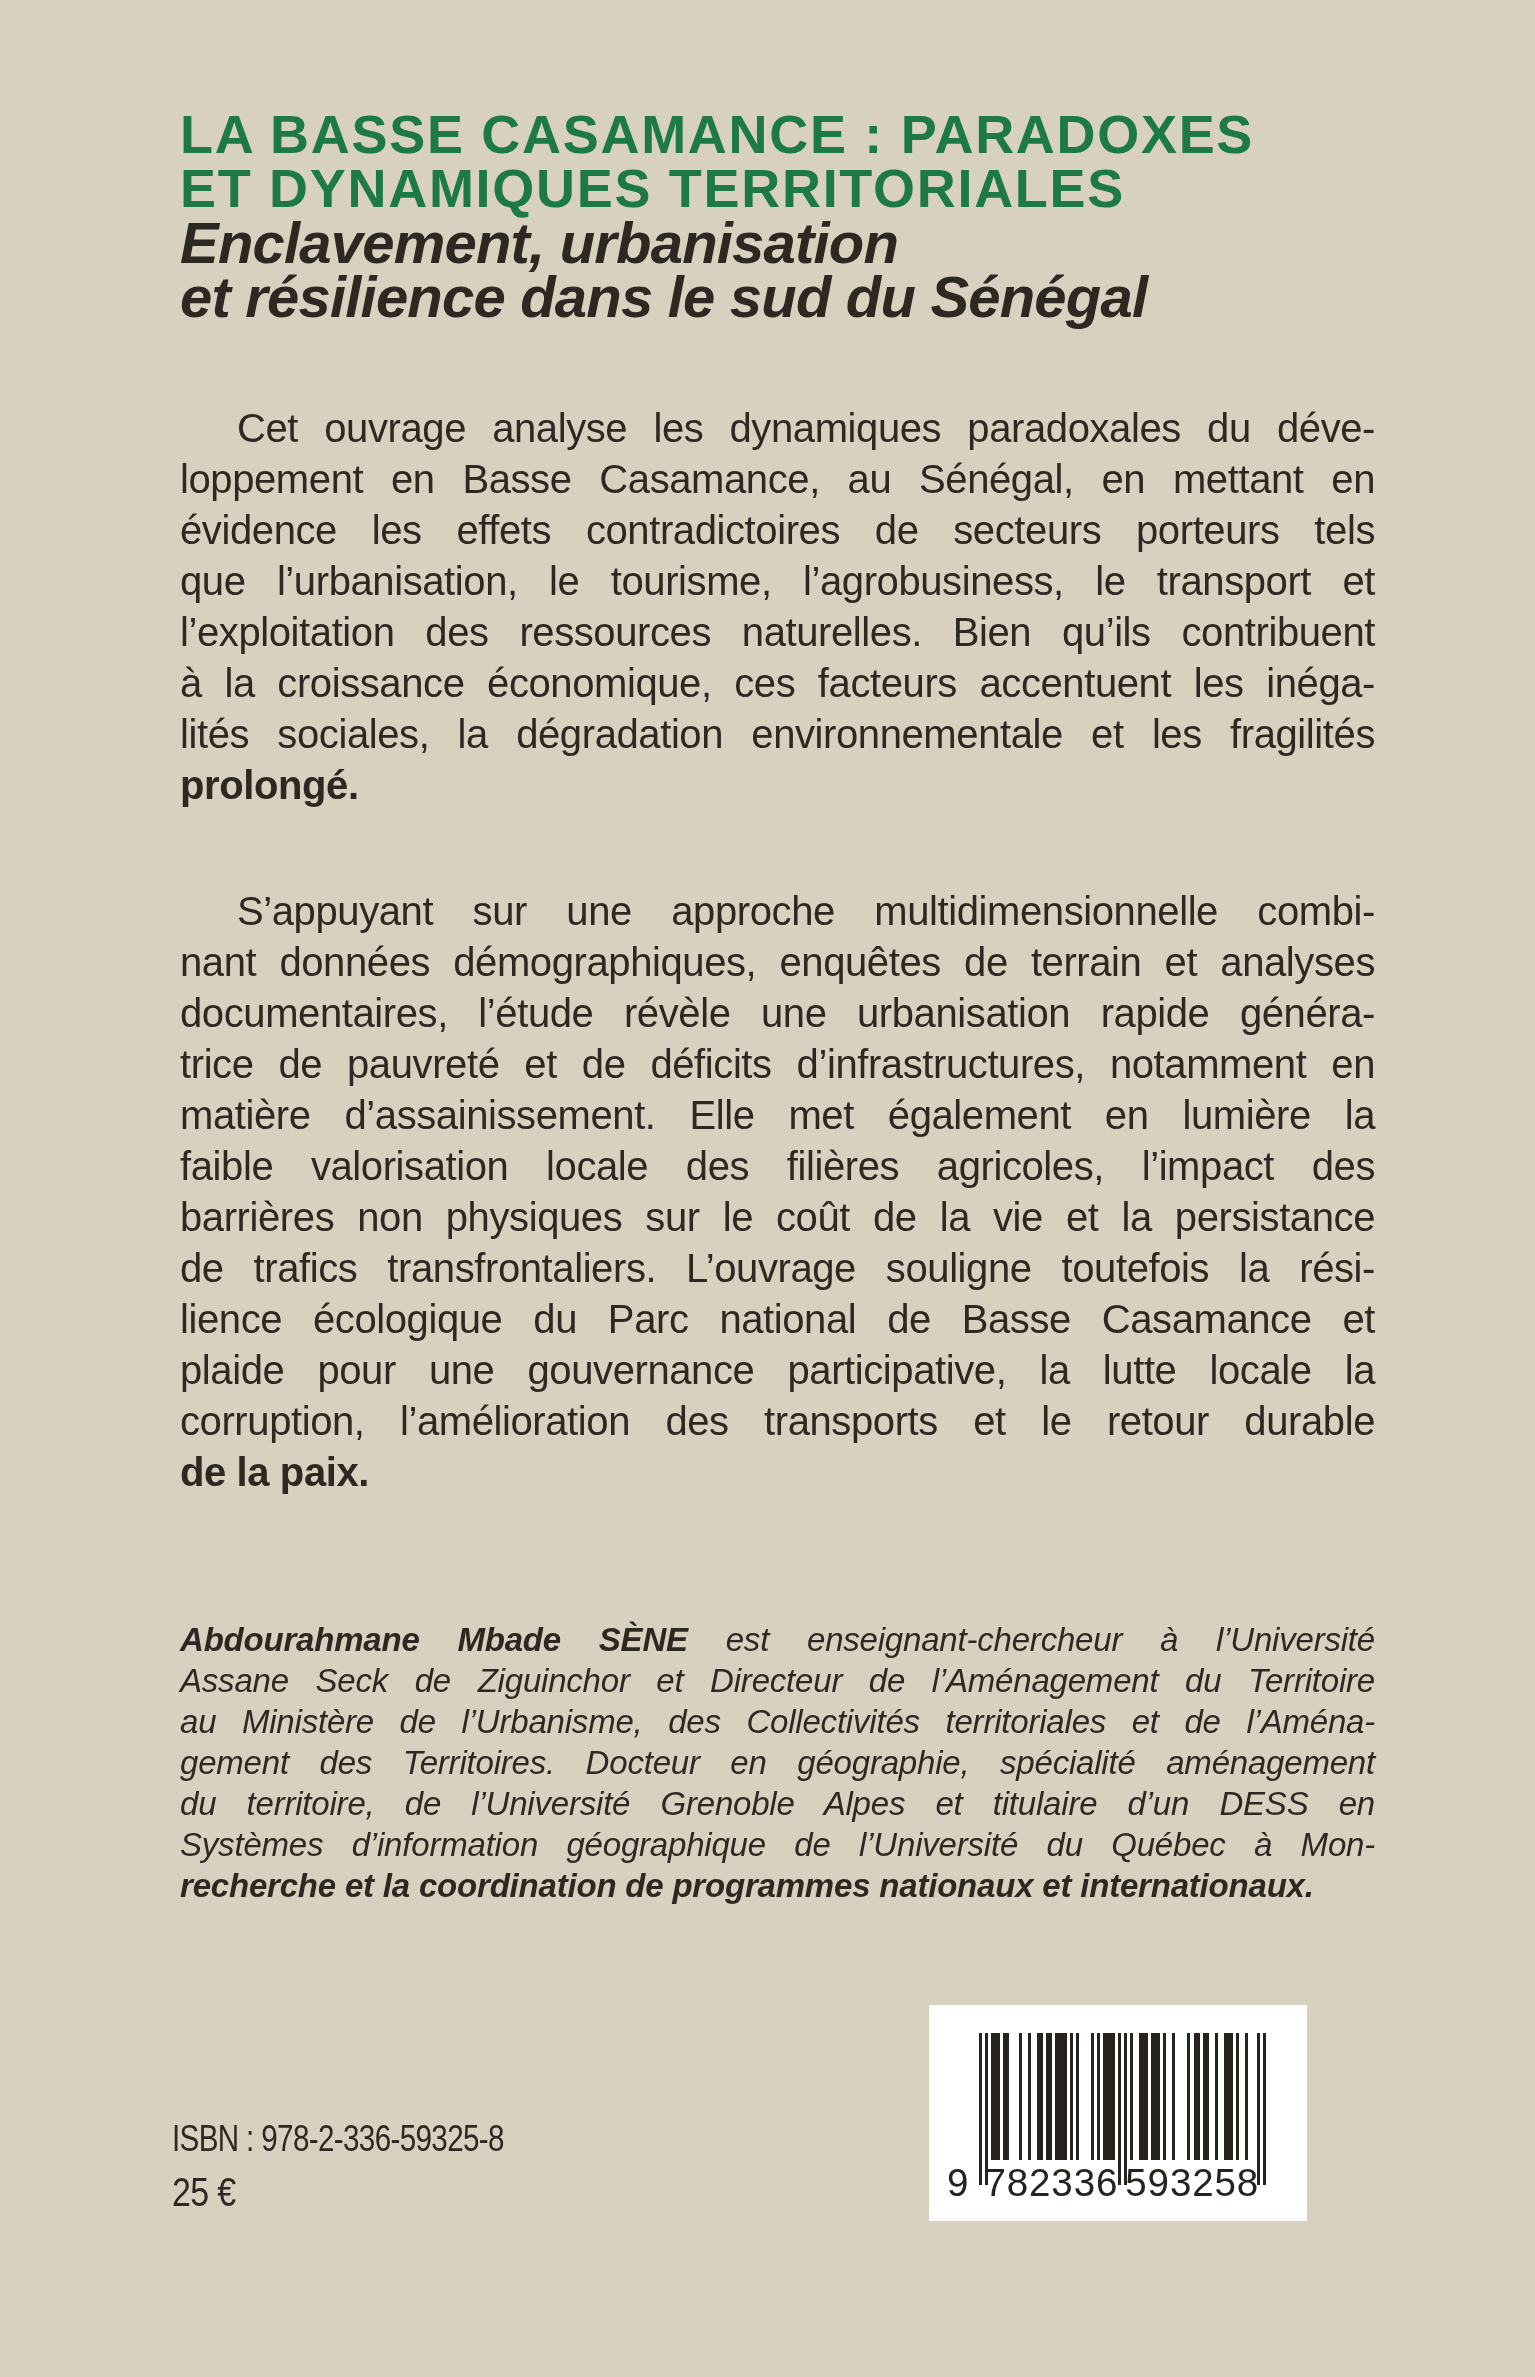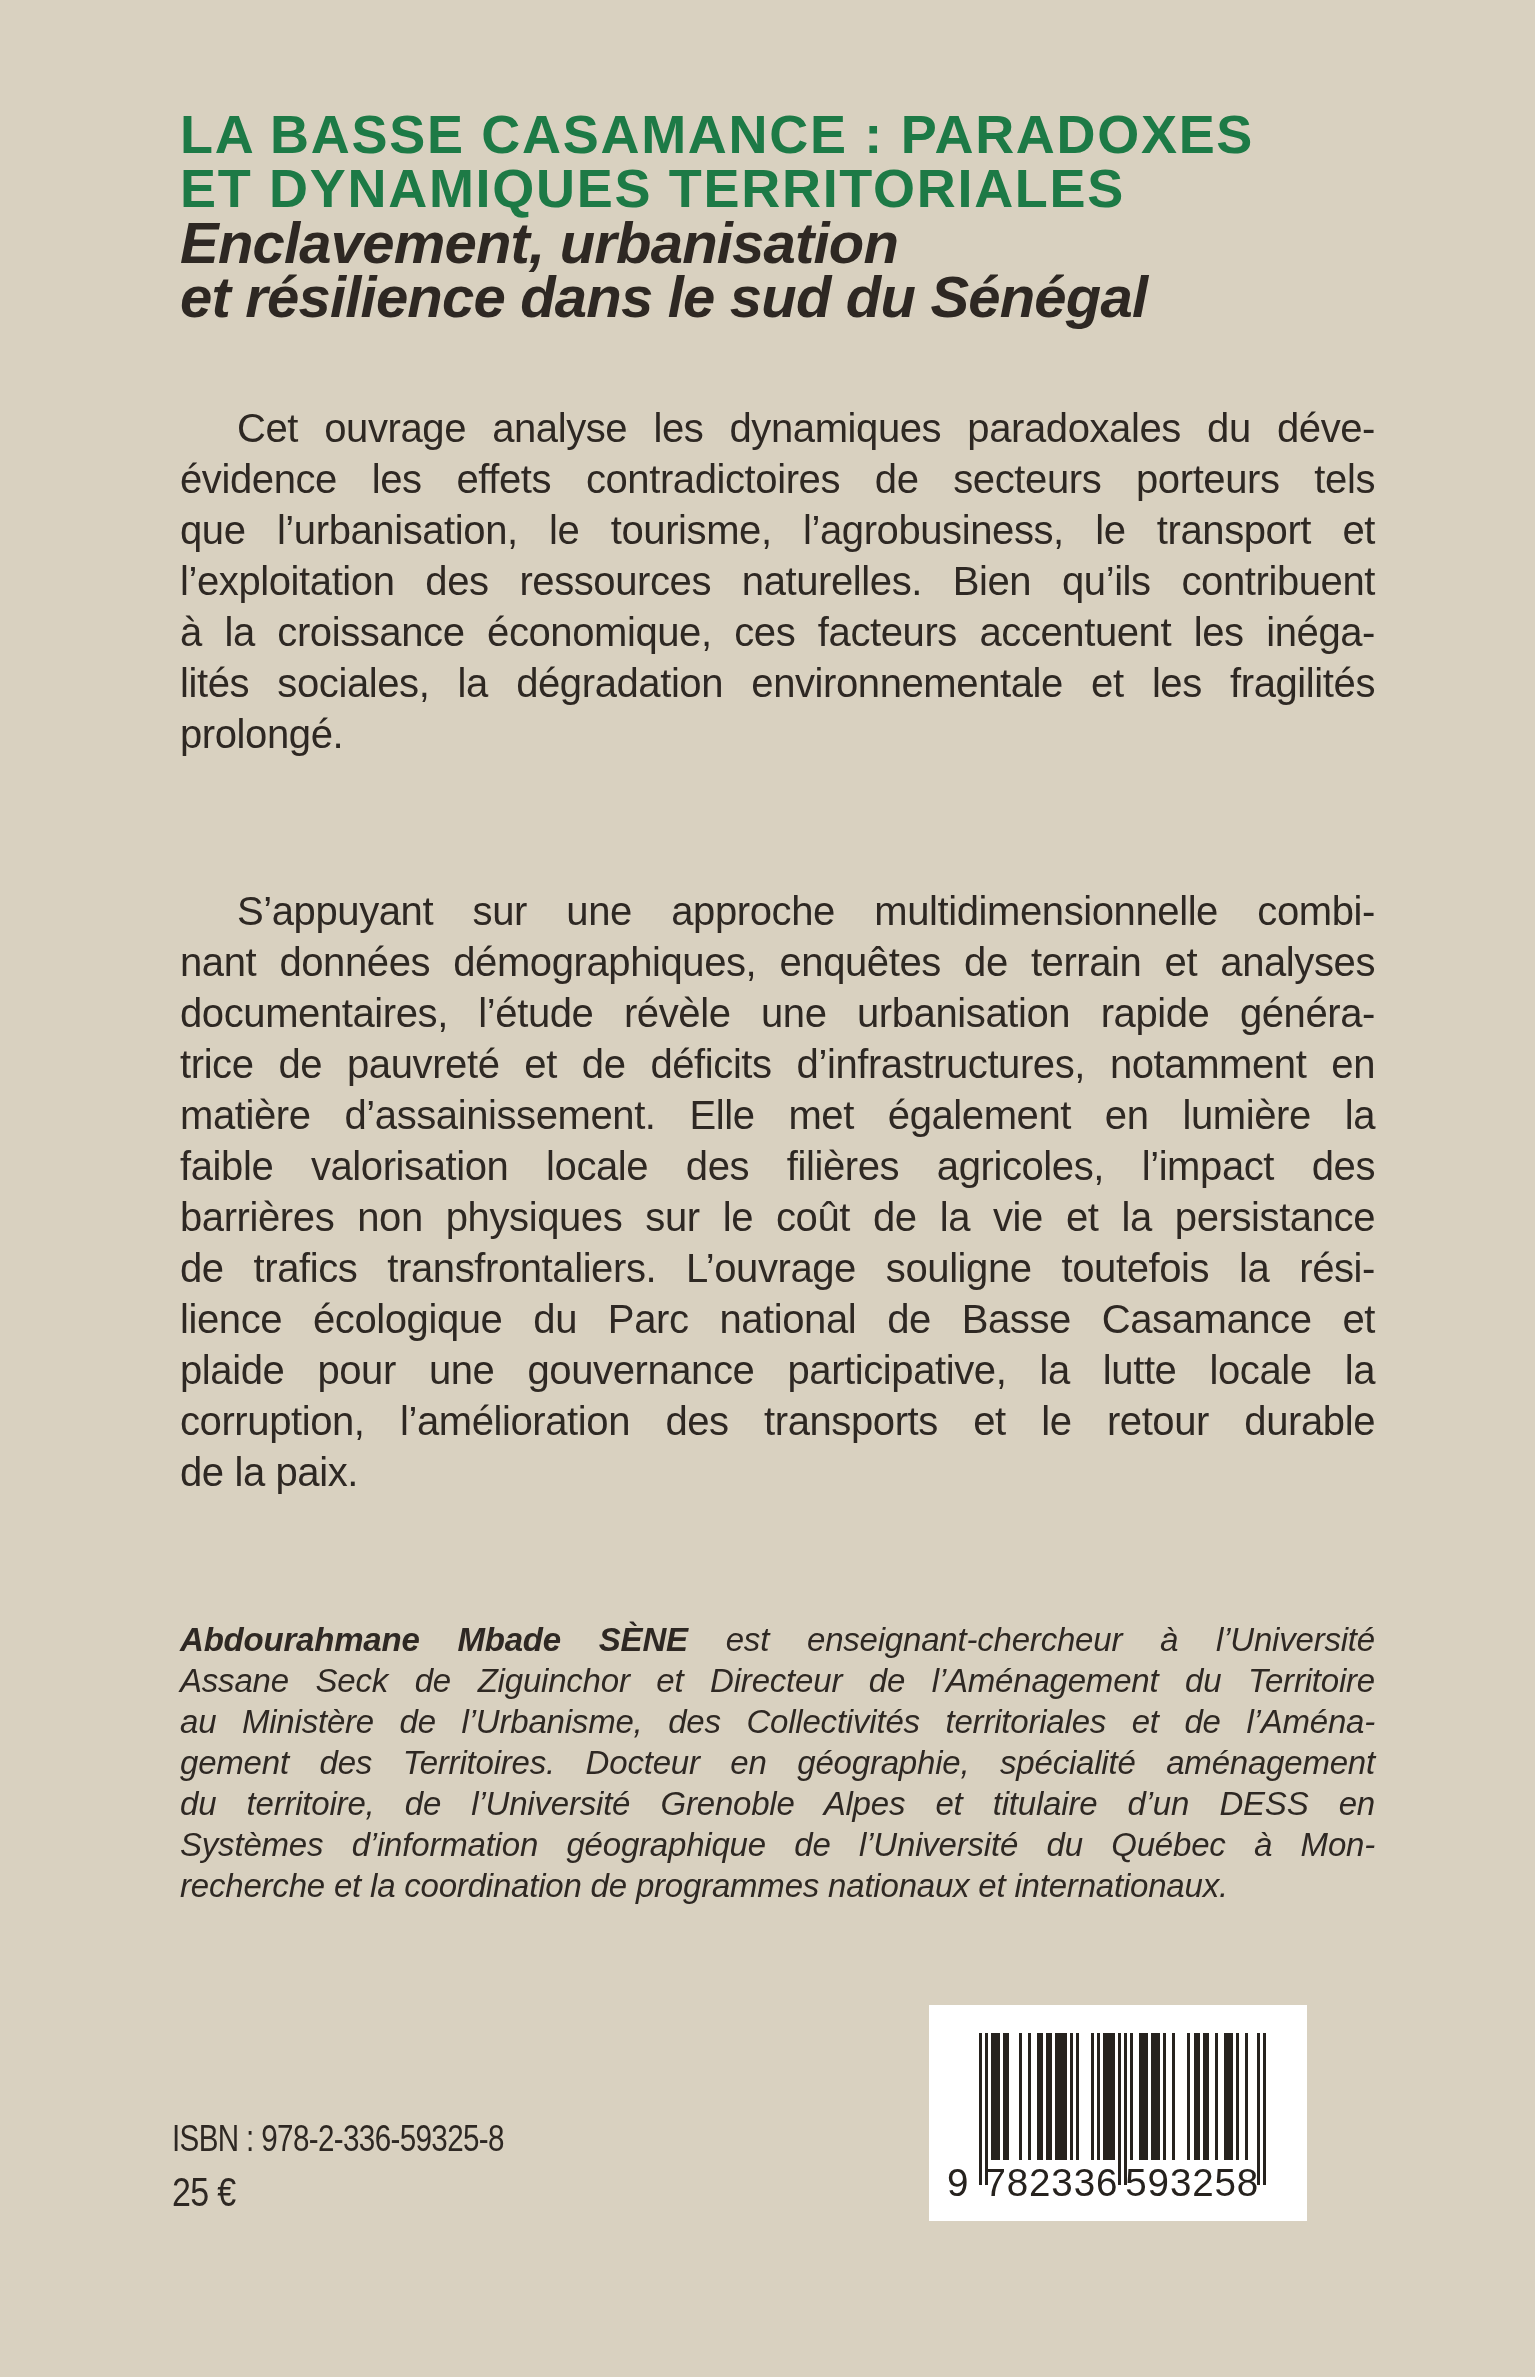--- a/index.html
+++ b/index.html
@@ -16,21 +16,21 @@
     color:var(--ink);
   }
   .page{position:relative;width:1535px;height:2377px;overflow:hidden;padding-left:6px;}
 
   .line{white-space:nowrap;}
   .just .line{
     white-space:normal;
     text-align:justify;
     text-align-last:justify;
   }
-  .just .line--last{text-align-last:left;}
+  .just .line--last{text-align-last:left;font-weight:bold;}
 
   .title{
     position:absolute;left:180px;top:107px;width:1200px;margin:0;
     font-size:54px;line-height:54px;font-weight:700;
     letter-spacing:1.7px;color:var(--green);
   }
   .subtitle{
     position:absolute;left:180px;top:216px;width:1200px;margin:0;
     font-size:58px;line-height:54px;font-weight:700;font-style:italic;
     letter-spacing:-0.8px;color:var(--ink);
@@ -80,20 +80,21 @@
       <div class="line line--last">ET DYNAMIQUES TERRITORIALES</div>
     </h1>
 
   <h2 class="subtitle">
       <div class="line">Enclavement, urbanisation</div>
       <div class="line line--last">et résilience dans le sud du Sénégal</div>
     </h2>
 
   <section class="synopsis p1 just">
       <div class="line">Cet ouvrage analyse les dynamiques paradoxales du déve-</div>
+      <div class="line">loppement en Basse Casamance, au Sénégal, en mettant en</div>
       <div class="line">évidence les effets contradictoires de secteurs porteurs tels</div>
       <div class="line">que l’urbanisation, le tourisme, l’agrobusiness, le transport et</div>
       <div class="line">l’exploitation des ressources naturelles. Bien qu’ils contribuent</div>
       <div class="line">à la croissance économique, ces facteurs accentuent les inéga-</div>
       <div class="line">lités sociales, la dégradation environnementale et les fragilités</div>
       <div class="line line--last">prolongé.</div>
     </section>
 
   <section class="synopsis p2 just">
       <div class="line">S’appuyant sur une approche multidimensionnelle combi-</div>

